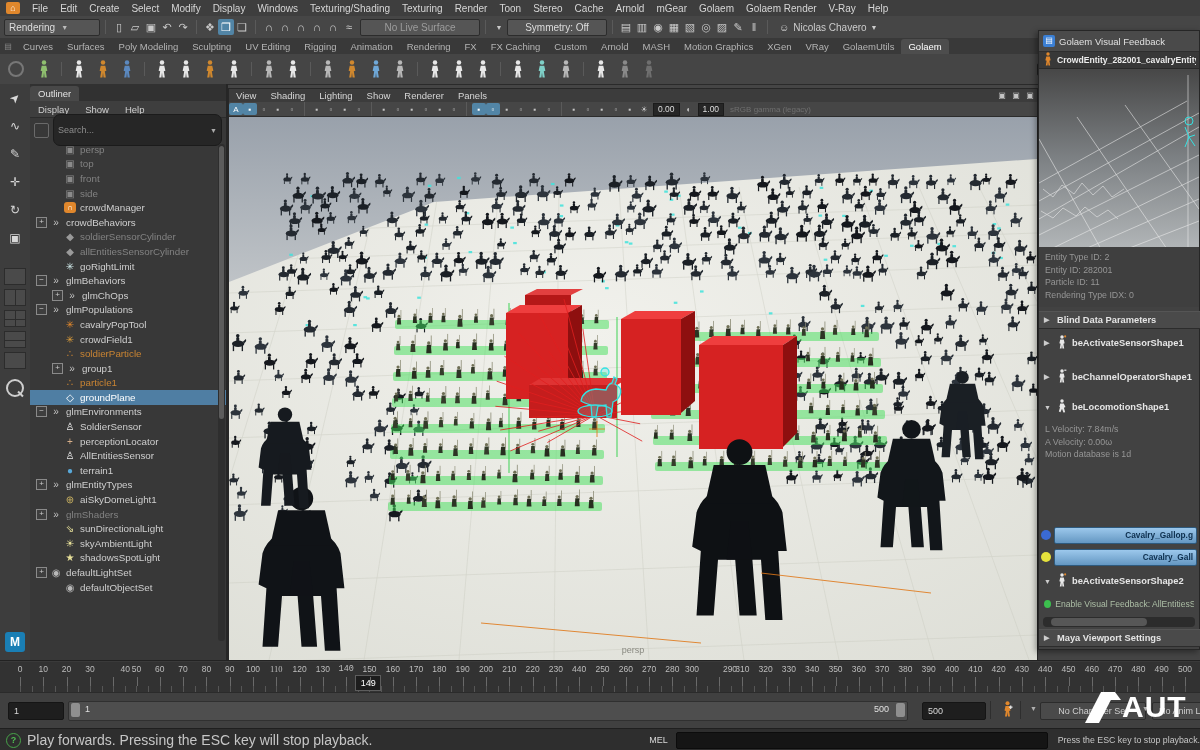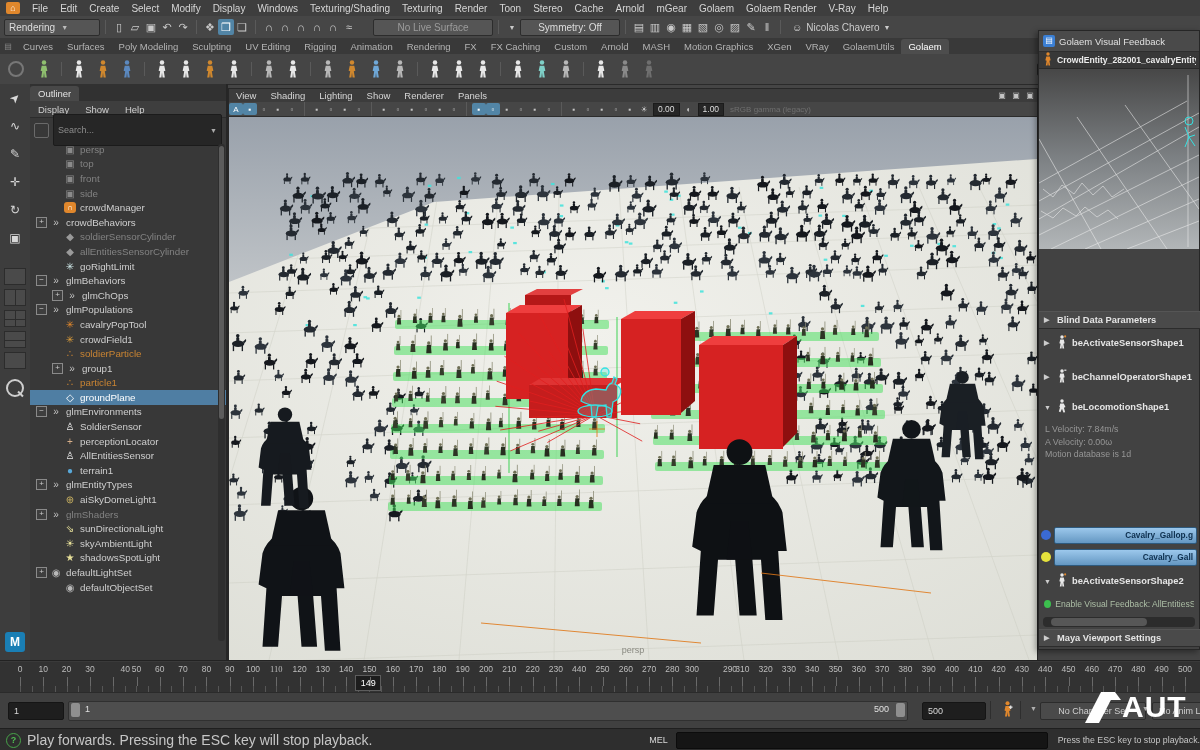--- a/index.html
+++ b/index.html
@@ -37,21 +37,21 @@
   .mag:after{content:"";position:absolute;width:7px;height:2px;background:#cfcfcf;transform:rotate(45deg);left:9px;top:12px}
   .mbadge{margin-top:auto;margin-bottom:8px;width:20px;height:20px;background:#1a7fb5;border-radius:3px;color:#fff;font-weight:bold;text-align:center;line-height:20px;font-size:12px}
   
   #outliner{left:30px;top:84px;width:196px;height:576px;background:#383838;display:flex;flex-direction:column}
   #ol-tabbar{height:17px;background:#313131;display:flex;align-items:flex-end}
   #ol-tab{background:#484848;color:#e2e2e2;font-size:9.5px;padding:2px 8px;border-radius:3px 3px 0 0}
   #ol-menus{height:16px;display:flex;align-items:center;background:#3e3e3e;border-bottom:1px solid #2c2c2c}
   #ol-menus span{padding:0 8px;font-size:9.5px;color:#cfcfcf}
   #ol-search{height:20px;display:flex;align-items:center;padding:2px 4px;gap:4px}
   #ol-filter{width:13px;height:13px;border:1px solid #6a6a6a;border-radius:2px}
-  #ol-input{flex:1;height:14px;background:#262626;border:1px solid #1b1b1b;border-radius:2px;color:#8c8c8c;font-size:9px;display:flex;align-items:center;padding:8px 4px}
+  #ol-input{flex:1;height:14px;background:#262626;border:1px solid #1b1b1b;border-radius:7px;color:#8c8c8c;font-size:9px;display:flex;align-items:center;padding:8px 4px}
   #ol-input .arr{margin-left:auto;font-size:7px;color:#aaa}
   #ol-list{flex:1;position:relative;overflow:hidden}
   .orow{height:14.6px;display:flex;align-items:center;font-size:9.8px;color:#cfcfcf;white-space:nowrap}
   .orow.dim{color:#828282}
   .orow.or{color:#c98433}
   .orow.sel{background:#4f7ea3;color:#fff}
   .exp{width:9px;height:9px;border:1px solid #8a8a8a;font-size:8px;line-height:7px;text-align:center;color:#ccc;margin-right:3px;flex:none;background:#3e3e3e}
   .oic{width:12px;margin-right:4px;flex:none;text-align:center;font-size:10px}
   .oic.cm{background:#e0872c;border-radius:3px;color:#fff;height:11px;line-height:11px;font-size:8px}
   #ol-scroll{position:absolute;right:1px;top:2px;width:7px;height:96%;background:#2e2e2e;border-radius:3px}
@@ -166,21 +166,21 @@
     </span>
   <span class="sep"></span>
     <span id="sl-snap" class="row">
       <span class="tbi">∩</span>
       <span class="tbi">∩</span>
       <span class="tbi">∩</span>
       <span class="tbi">∩</span>
       <span class="tbi">∩</span>
       <span class="tbi">≈</span>
     </span>
-  <span class="dd" style="margin-left:16px;min-width:110px;justify-content:center">
+  <span class="dd" style="margin-left:3px;min-width:110px;justify-content:center">
     <span class="ghosttxt">No Live Surface</span>
   </span>
   <span class="sep"></span>
   <span class="tbi" style="font-size:7px">▼</span>
   <span class="dd" style="min-width:90px;justify-content:center">
     <span>Symmetry: Off</span>
   </span>
   <span class="sep"></span>
     <span id="sl-render" class="row">
       <span class="tbi">▤</span>
@@ -1426,20 +1426,26 @@
       <path d="M4 120l10 8 9-12 12 9 8-11 11 12 10-9 9 11 12-8"></path>
       <path d="M2 142l12 7 10-10 13 8 9-9 12 10 11-7 10 9"></path>
       <line x1="149" y1="6" x2="149" y2="178"></line>
     </g>
     <g stroke="#35e2e2" fill="none" stroke-width="1">
       <circle cx="150" cy="52" r="4"></circle>
         <path d="M146 58l4 10 6-2M150 68l-4 10M150 68l6 9"></path>
     </g>
   </svg>
 
+  <div id="gp-info" class="gp-abs">
+      <div>Entity Type ID: 2</div>
+      <div>Entity ID: 282001</div>
+      <div>Particle ID: 11</div>
+      <div>Rendering Type IDX: 0</div>
+    </div>
 
   <div class="gp-bar gp-abs" style="top:280px">
     <span class="tri">▶</span>
     <span>Blind Data Parameters</span>
   </div>
 
   <div class="gp-row gp-abs" style="top:302px">
     <span class="tri">▶</span>
     <span class="gp-person">
       <svg viewBox="0 0 10 16" fill="#e8e8e8">
@@ -1545,21 +1551,21 @@
       <span class="tick-label" style="left: 229.7px;">90</span>
       <div class="tick-mark" style="left: 229.7px;"></div>
       <span class="tick-label" style="left: 253px;">100</span>
       <div class="tick-mark" style="left: 253px;"></div>
       <span class="tick-label" style="left: 276.3px; font-family: Liberation Serif, serif;">110</span>
       <div class="tick-mark" style="left: 276.3px;"></div>
       <span class="tick-label" style="left: 299.6px;">120</span>
       <div class="tick-mark" style="left: 299.6px;"></div>
       <span class="tick-label" style="left: 322.9px;">130</span>
       <div class="tick-mark" style="left: 322.9px;"></div>
-      <span class="tick-label" style="left: 346.2px;">140</span>
+      <span class="tick-label" style="left: 346.2px; font-family: Liberation Mono, monospace;">140</span>
       <div class="tick-mark" style="left: 346.2px;"></div>
       <span class="tick-label" style="left: 369.5px;">150</span>
       <div class="tick-mark" style="left: 369.5px;"></div>
       <span class="tick-label" style="left: 392.8px;">160</span>
       <div class="tick-mark" style="left: 392.8px;"></div>
       <span class="tick-label" style="left: 416.1px;">170</span>
       <div class="tick-mark" style="left: 416.1px;"></div>
       <span class="tick-label" style="left: 439.4px;">180</span>
       <div class="tick-mark" style="left: 439.4px;"></div>
       <span class="tick-label" style="left: 462.7px;">190</span>

